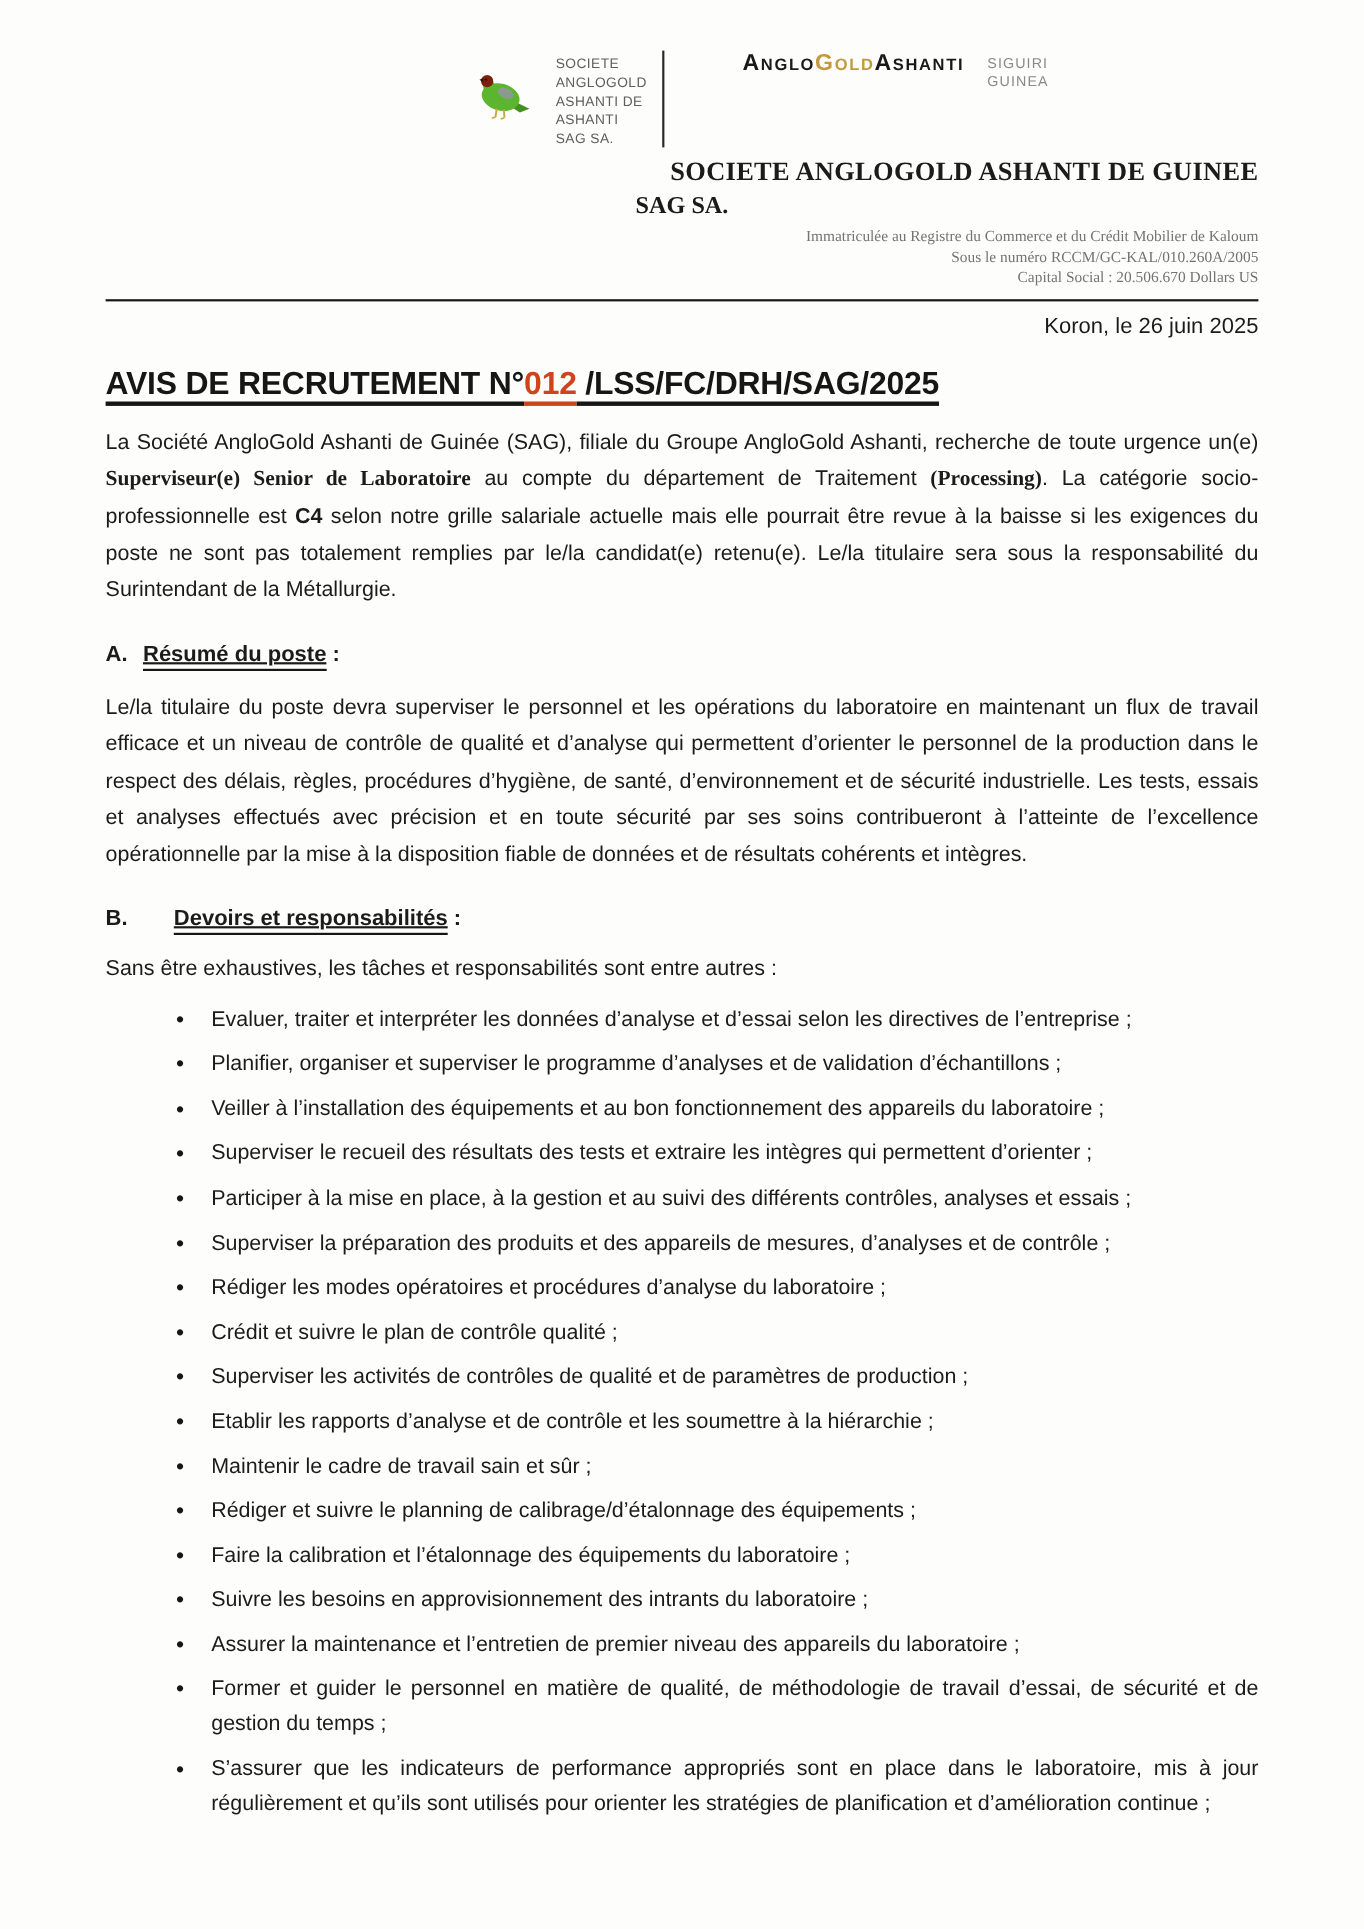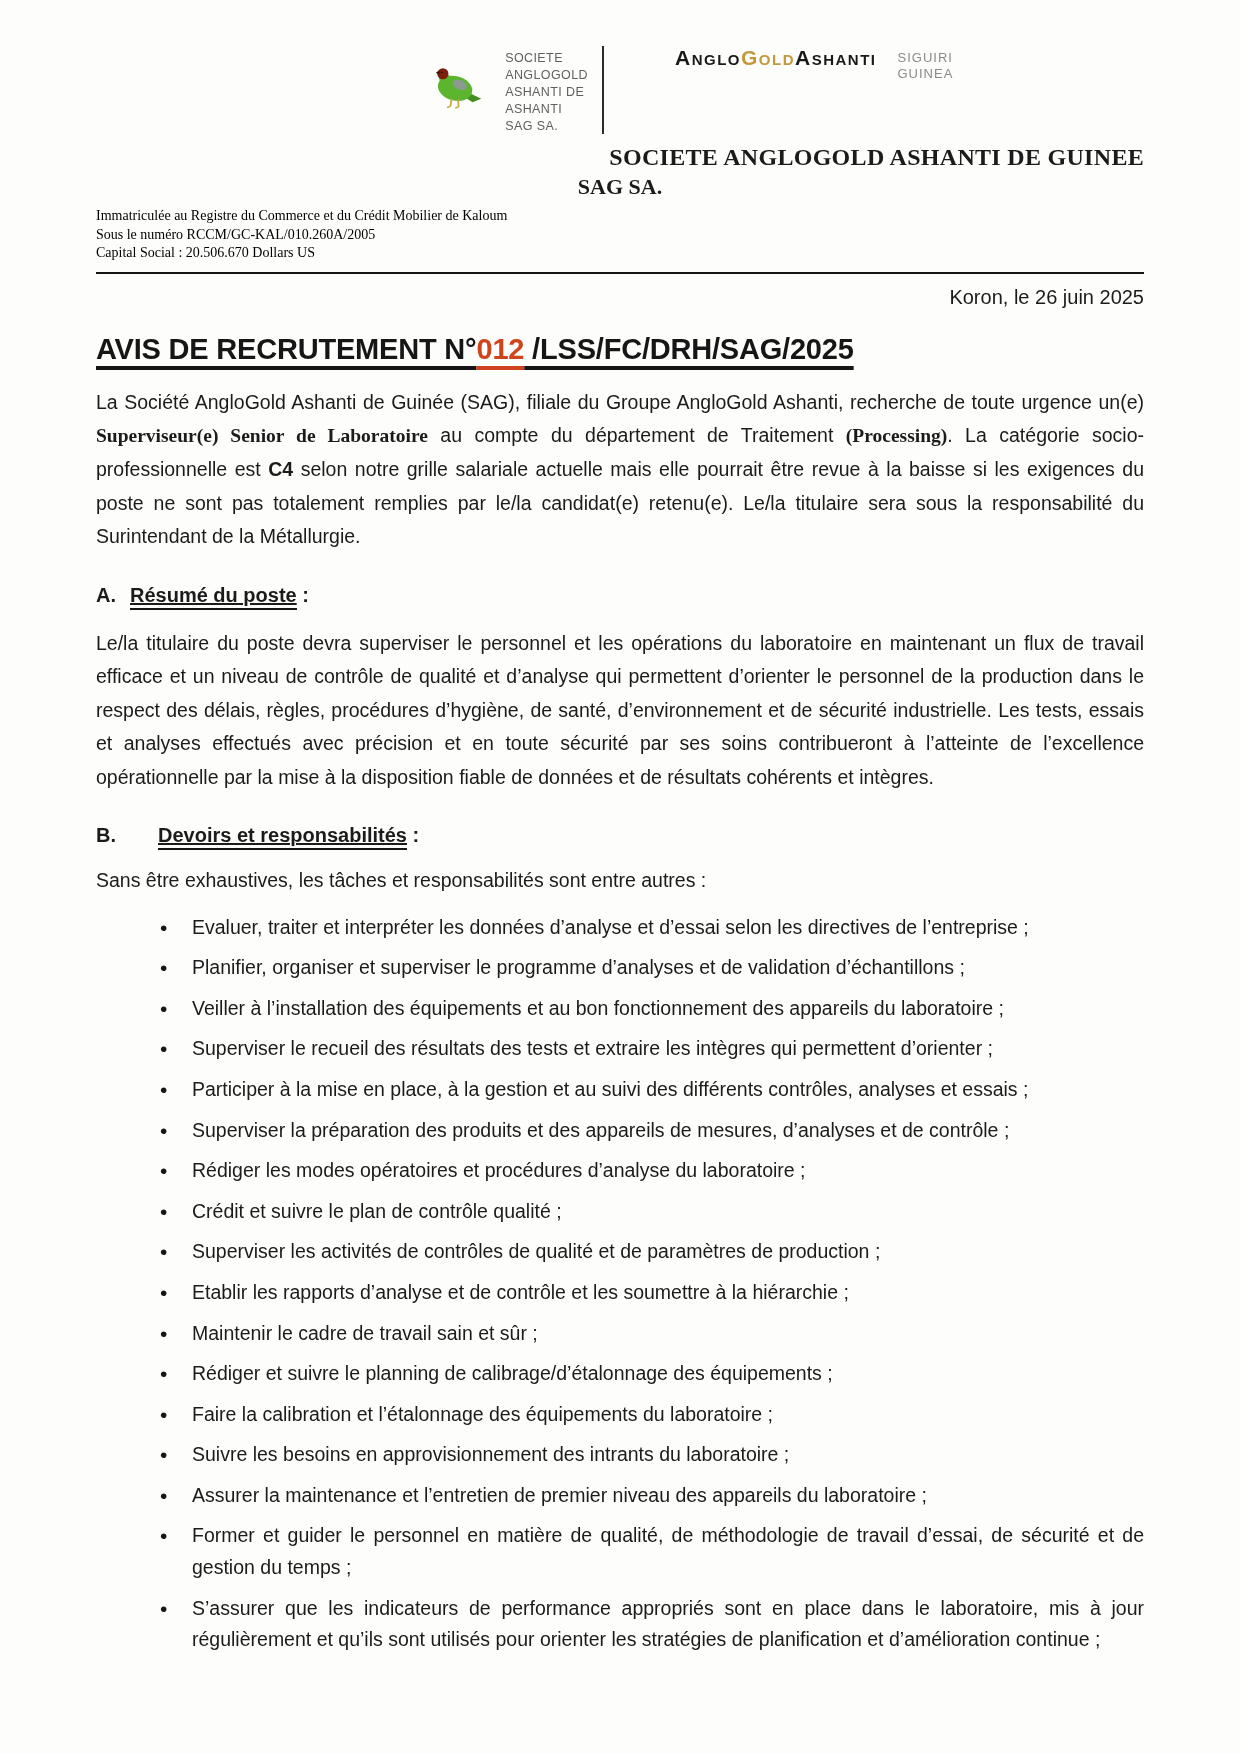--- a/index.html
+++ b/index.html
@@ -20,21 +20,21 @@
   .logo-right{width:230px;align-items:flex-start;}
   .logo-right svg{margin-left:36px;}
   .logo-caption{font-size:12.5px;color:#5f5f5f;line-height:1.35;letter-spacing:.4px;margin-top:6px;}
   .brand-line{margin-top:2px;font-size:21px;font-weight:700;letter-spacing:1.5px;font-variant:small-caps;color:#191919;white-space:nowrap;}
   .brand-line .seg{text-transform:capitalize;}
   .aga-location{font-size:13px;color:#8a8a8a;letter-spacing:1px;line-height:1.25;margin-top:6px;}
 
   
   .company-name{margin-top:10px;text-align:right;font-family:"Liberation Serif",serif;font-weight:700;font-size:24px;letter-spacing:.3px;}
   .company-abbrev{text-align:center;font-family:"Liberation Serif",serif;font-weight:700;font-size:22px;margin-top:3px;}
-  .reg-block{text-align:left;font-family:"Liberation Serif",serif;font-size:14px;line-height:1.3;margin-top:7px;color:#000000;}
+  .reg-block{text-align:right;font-family:"Liberation Serif",serif;font-size:14px;line-height:1.3;margin-top:7px;color:#737373;}
   .head-rule{border:none;border-top:2.5px solid #161616;margin:10px 0 0 0;}
   .date-line{text-align:right;font-size:20px;margin-top:12px;}
 
   
   .doc-title{margin:24px 0 2px 0;font-size:29px;font-weight:700;letter-spacing:-0.2px;color:#161616;white-space:nowrap;}
   .doc-title .u{text-decoration:underline;text-decoration-thickness:4px;text-underline-offset:7px;}
 
   
   .body-par{font-size:19.5px;line-height:1.72;text-align:justify;margin:20px 0 0 0;}
   .bold{font-weight:700;}

